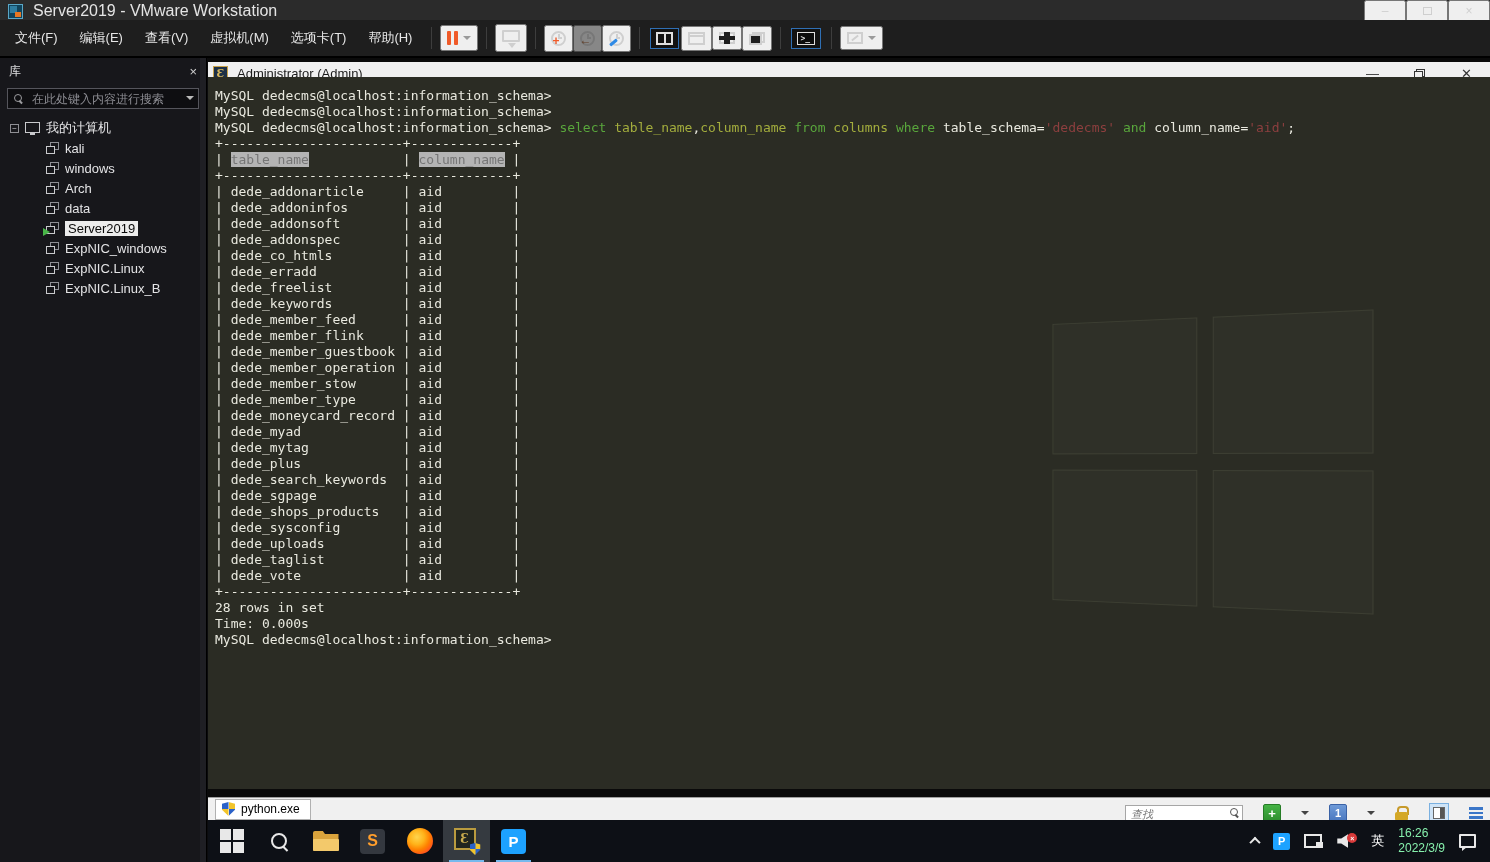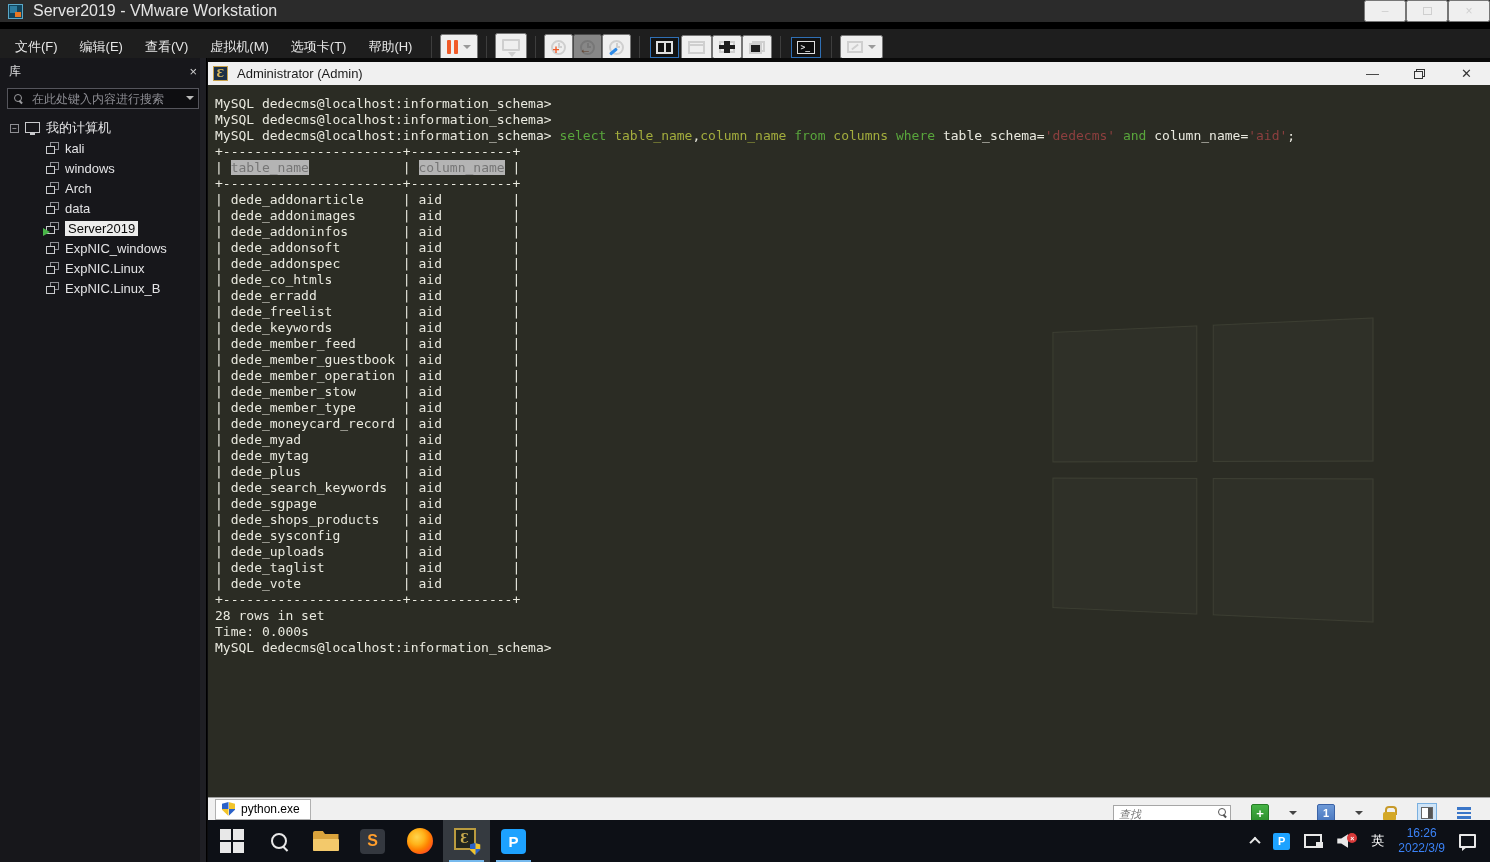--- a/index.html
+++ b/index.html
@@ -10,21 +10,21 @@
   .vmw-titlebar { position:absolute; left:0; top:0; width:1490px; height:22px; background:#2b2b2b; display:flex; align-items:center; }
   .vmw-logo { width:15px; height:15px; margin:0 10px 0 8px; background:#10445c; border:1px solid #5aa7c7; position:relative; }
   .vmw-logo::before { content:''; position:absolute; left:1px; top:1px; width:7px; height:7px; background:#2e7da0; }
   .vmw-logo::after { content:''; position:absolute; right:1px; bottom:1px; width:6px; height:5px; background:#e87722; }
   .vmw-title { color:#e4e4e4; font-size:16px; }
   .vmw-controls { margin-left:auto; display:flex; height:100%; }
   .vmw-ctl { width:42px; height:100%; display:flex; align-items:center; justify-content:center; color:#cfcfcf; font-size:12px; }
   .vmw-ctl .sq { width:9px; height:8px; border:1px solid #cfcfcf; }
 
   
-  .menubar { position:absolute; left:0; top:29px; width:1490px; height:36px; background:#1e1e1e; display:flex; align-items:center; }
+  .menubar { position:absolute; left:0; top:20px; width:1490px; height:36px; background:#1e1e1e; display:flex; align-items:center; }
   .menu-item { color:#e6e6e6; font-size:13px; padding:4px 11px; background:none; border:none; font-family:inherit; }
   .tb-sep { width:1px; height:22px; background:#3d3d3d; margin:0 8px; }
   .tb-btn { display:flex; align-items:center; justify-content:center; padding:4px 5px; position:relative; }
   .tb-btn.boxed { border:1px solid #2f6fb4; background:#121212; padding:3px 5px; margin:0 2px; }
   .ic-pause { display:flex; gap:3px; }
   .ic-pause i { display:block; width:4px; height:14px; background:#f05a28; border-radius:1px; }
   .dd-arrow { width:0; height:0; border-left:4px solid transparent; border-right:4px solid transparent; border-top:4px solid #9a9a9a; margin-left:5px; }
   .ic-cad { width:18px; height:12px; border:2px solid #cfcfcf; border-radius:1px; position:relative; margin-bottom:4px; }
   .ic-cad::after { content:''; position:absolute; left:4px; bottom:-8px; width:0; height:0; border-left:4px solid transparent; border-right:4px solid transparent; border-top:5px solid #cfcfcf; }
   .ic-clock { width:15px; height:15px; border:2px solid #cfcfcf; border-radius:50%; position:relative; }
@@ -85,40 +85,40 @@
   .con-titlebar { position:absolute; left:0; top:4px; width:100%; height:23px; background:#f0f0f0; display:flex; align-items:center; }
   .con-appicon { width:15px; height:15px; margin:0 9px 0 5px; background:#1d3046; border:1px solid #c8a24a; color:#d8b65a; font:bold 11px "DejaVu Serif", serif; display:flex; align-items:center; justify-content:center; }
   .con-title { color:#1a1a1a; font-size:13px;text-align:center; }
   .con-controls { margin-left:auto; display:flex; align-items:center; height:100%; }
   .con-ctl { width:47px; height:100%; display:flex; align-items:center; justify-content:center; color:#333; font-size:13px; background:none; border:none; font-family:inherit; }
   .ic-restore { position:relative; width:11px; height:10px; }
   .ic-restore::before { content:''; position:absolute; right:0; top:0; width:7px; height:6px; border:1px solid #333; }
   .ic-restore::after { content:''; position:absolute; left:0; bottom:0; width:7px; height:6px; border:1px solid #333; background:#f0f0f0; }
 
   
-  .con-body { position:absolute; left:0; top:27px; width:100%; height:712px; background:#2b2c24; overflow:hidden; }
+  .con-body { position:absolute; left:0; top:19px; width:100%; height:712px; background:#2b2c24; overflow:hidden; }
   .wallpaper-logo { position:absolute; right:120px; top:240px; width:330px; height:290px; display:grid; grid-template-columns:1fr 1fr; grid-template-rows:1fr 1fr; gap:16px; transform:perspective(800px) rotateY(-14deg); opacity:.9; }
   .wallpaper-logo i { border:1px solid rgba(200,205,170,0.10); background:rgba(200,205,170,0.025); }
   .console-text { position:absolute; left:7px; top:11px; font:13px/16px "DejaVu Sans Mono", monospace; color:#e9e9df; }
   .cline { white-space:pre; }
   .tok-kw { color:#59a63c; }
   .tok-id { color:#a3ad3d; }
   .tok-str { color:#8d3f3f; }
   .tok-pl { color:#e9e9df; }
   .th-hl { background:#b4b4b4; color:#767676; }
 
   
   .con-tabbar { position:absolute; left:0; top:739px; width:100%; height:23px; background:#f0f0f0; border-top:1px solid #9e9e9e; display:flex; align-items:center; }
   .cetab { display:flex; align-items:center; gap:6px; height:21px; margin-left:7px; background:#fff; border:1px solid #b0b0b0; padding:0 10px 0 6px; font-size:12px; color:#000; }
   .uac-shield { width:13px; height:14px; clip-path:polygon(50% 0,100% 12%,100% 55%,50% 100%,0 55%,0 12%); background:
       linear-gradient(#2b62c9,#2b62c9) left top / 50% 50% no-repeat,
       linear-gradient(#f2c42a,#f2c42a) right top / 50% 50% no-repeat,
       linear-gradient(#f2c42a,#f2c42a) left bottom / 50% 50% no-repeat,
       linear-gradient(#2b62c9,#2b62c9) right bottom / 50% 50% no-repeat; }
-  .cebar-right { margin-left:auto; display:flex; align-items:center; gap:20px; padding-right:19px;margin-top:8px; }
+  .cebar-right { margin-left:auto; display:flex; align-items:center; gap:20px; padding-right:7px;margin-top:8px; }
   .findbox { position:relative; }
   .findbox input { width:118px; height:18px; border:1px solid #a6a6a6; font:italic 11px "Liberation Sans", sans-serif; color:#555; padding:0 18px 0 5px; }
   .findbox input::placeholder { color:#777; }
   .findbox .mag { right:5px; top:4px; position:absolute; }
   .findbox .mag::before { border-color:#555; } .findbox .mag::after { background:#555; }
   .ce-btn { height:18px; display:flex; align-items:center; justify-content:center; border:none; background:none; font-family:inherit; }
   .ce-green { width:18px; background:linear-gradient(#45b345,#2e8f2e); border:1px solid #257c25; color:#fff; font-weight:bold; font-size:13px; border-radius:2px; }
   .ce-blue { width:18px; background:linear-gradient(#6e9ad8,#4a78c0); border:1px solid #3a62a6; color:#fff; font-weight:bold; font-size:11px; border-radius:2px; }
   .ce-dd { width:0; height:0; border-left:4px solid transparent; border-right:4px solid transparent; border-top:4px solid #444; }
   .ic-lock { position:relative; width:14px; height:16px; }
@@ -153,21 +153,21 @@
   .tray-btn { display:flex; align-items:center; justify-content:center; background:none; border:none; height:42px; padding:0 4px; font-family:inherit; }
   .ic-chevron { width:8px; height:8px; border-top:2px solid #e8e8e8; border-right:2px solid #e8e8e8; transform:rotate(-45deg) translate(-1px,1px); }
   .ic-ptray { width:17px; height:17px; background:#1da2ff; border-radius:2px; color:#fff; font:bold 11px "Liberation Sans", sans-serif; display:flex; align-items:center; justify-content:center; }
   .ic-network { position:relative; width:19px; height:14px; }
   .ic-network::before { content:''; position:absolute; left:0; top:0; width:14px; height:10px; border:2px solid #e8e8e8; }
   .ic-network::after { content:''; position:absolute; right:0; bottom:0; width:7px; height:6px; background:#e8e8e8; }
   .ic-speaker { position:relative; width:20px; height:16px; }
   .ic-speaker::before { content:''; position:absolute; left:0; top:1px; width:11px; height:14px; background:#e8e8e8; clip-path:polygon(0 32%,36% 32%,100% 0,100% 100%,36% 68%,0 68%); }
   .ic-speaker .mute { position:absolute; right:0; top:0; width:10px; height:10px; border-radius:50%; background:#d83a3a; color:#fff; font:bold 7px "Liberation Sans", sans-serif; display:flex; align-items:center; justify-content:center; }
   .ime { color:#fff; font-size:13px; }
-  .clock { color:#3b82f6; font-size:12px; line-height:15px; text-align:center; }
+  .clock { color:#86efac; font-size:12px; line-height:15px; text-align:left; }
   .ic-notif { width:17px; height:14px; border:2px solid #e8e8e8; border-radius:1px; position:relative; }
   .ic-notif::after { content:''; position:absolute; left:1px; bottom:-5px; width:0; height:0; border-top:4px solid #e8e8e8; border-right:5px solid transparent; }
 </style>
 </head>
 <body>
 
 <div class="vmw-titlebar">
   <div class="vmw-logo"></div>
   <span class="vmw-title">Server2019 - VMware Workstation</span>
   <div class="vmw-controls">
@@ -341,29 +341,29 @@
           <i></i>
         </div>
       <div class="console-text" id="console-text">
           <div class="cline">MySQL dedecms@localhost:information_schema&gt;</div>
           <div class="cline">MySQL dedecms@localhost:information_schema&gt;</div>
           <div class="cline">MySQL dedecms@localhost:information_schema&gt; <span class="tok-kw">select </span><span class="tok-id">table_name</span><span class="tok-pl">,</span><span class="tok-id">column_name</span><span class="tok-kw"> from </span><span class="tok-id">columns</span><span class="tok-kw"> where </span><span class="tok-pl">table_schema</span><span class="tok-pl">=</span><span class="tok-str">'dedecms'</span><span class="tok-kw"> and </span><span class="tok-pl">column_name</span><span class="tok-pl">=</span><span class="tok-str">'aid'</span><span class="tok-pl">;</span></div>
           <div class="cline">+-----------------------+-------------+</div>
           <div class="cline">| <span class="th-hl">table_name</span>            | <span class="th-hl">column_name</span> |</div>
           <div class="cline">+-----------------------+-------------+</div>
           <div class="cline">| dede_addonarticle     | aid         |</div>
-          <div class="cline">| dede_addonimages      | aid         |</div>
           <div class="cline">| dede_addoninfos       | aid         |</div>
           <div class="cline">| dede_addonsoft        | aid         |</div>
           <div class="cline">| dede_addonspec        | aid         |</div>
           <div class="cline">| dede_co_htmls         | aid         |</div>
           <div class="cline">| dede_erradd           | aid         |</div>
           <div class="cline">| dede_freelist         | aid         |</div>
           <div class="cline">| dede_keywords         | aid         |</div>
           <div class="cline">| dede_member_feed      | aid         |</div>
+          <div class="cline">| dede_member_flink     | aid         |</div>
           <div class="cline">| dede_member_guestbook | aid         |</div>
           <div class="cline">| dede_member_operation | aid         |</div>
           <div class="cline">| dede_member_stow      | aid         |</div>
           <div class="cline">| dede_member_type      | aid         |</div>
           <div class="cline">| dede_moneycard_record | aid         |</div>
           <div class="cline">| dede_myad             | aid         |</div>
           <div class="cline">| dede_mytag            | aid         |</div>
           <div class="cline">| dede_plus             | aid         |</div>
           <div class="cline">| dede_search_keywords  | aid         |</div>
           <div class="cline">| dede_sgpage           | aid         |</div>

